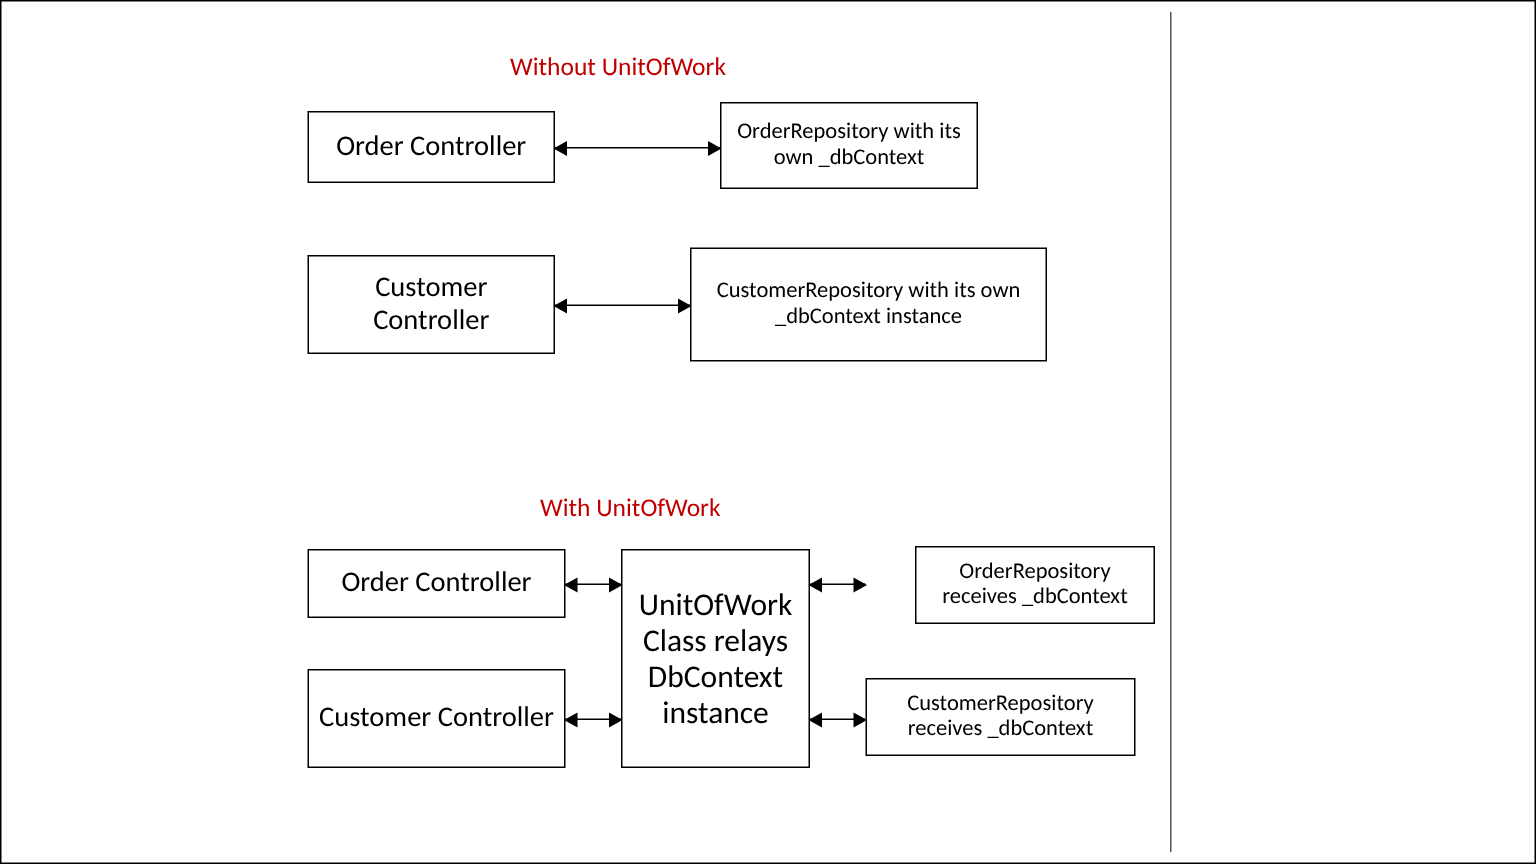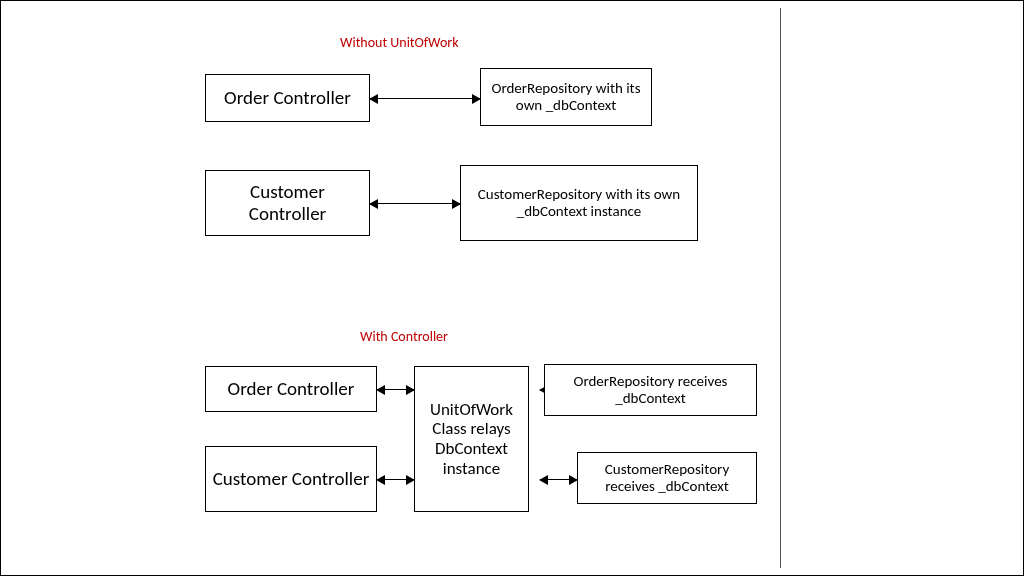--- a/index.html
+++ b/index.html
@@ -1,47 +1,47 @@
 <!DOCTYPE html>
 <html><head>
 <meta charset="utf-8">
 <style>
   html,body{margin:0;padding:0;width:1024px;height:576px;background:#fff;font-family:"Calibri","Segoe UI",Arial,sans-serif;position:relative;overflow:hidden}
   .frame{position:absolute;inset:0;border:1px solid #000;box-sizing:border-box}
   .vline{position:absolute;top:8px;bottom:8px;left:780px;width:0;border-left:1px solid #555}
-  .section-title{position:absolute;color:#c00000;font-size:14px;font-weight:400}
+  .section-title{position:absolute;color:#c00000;font-size:17px;font-weight:400}
   .box{position:absolute;border:1.5px solid #000;background:#fff;display:flex;align-items:center;justify-content:center;text-align:center;box-sizing:border-box;padding:8px 6px;line-height:1.15}
   .big{font-size:19px}
   .med{font-size:15px}
   .arrow-h{position:absolute;height:0;border-top:1.5px solid #000}
   .arrow-h::before,.arrow-h::after{content:"";position:absolute;top:-5px;width:0;height:0;border-top:5px solid transparent;border-bottom:5px solid transparent}
   .arrow-h::before{left:-1px;border-right:9px solid #000}
   .arrow-h::after{right:-1px;border-left:9px solid #000}
 </style>
 </head>
 <body>
 <div class="frame"></div>
 <div class="vline"></div>
 
 <div class="section-title" style="left:340px;top:34px">Without UnitOfWork</div>
-<div class="section-title" style="left:360px;top:328px">With Controller</div>
+<div class="section-title" style="left:360px;top:328px">With UnitOfWork</div>
 
 <div class="box big" style="left:205px;top:74px;width:165px;height:48px">Order Controller</div>
 <div class="arrow-h" style="left:370px;top:98px;width:110px"></div>
 <div class="box med" style="left:480px;top:68px;width:172px;height:58px">OrderRepository with its own _dbContext</div>
 
 <div class="box big" style="left:205px;top:170px;width:165px;height:66px">Customer Controller</div>
 <div class="arrow-h" style="left:370px;top:203px;width:90px"></div>
 <div class="box med" style="left:460px;top:165px;width:238px;height:76px">CustomerRepository with its own _dbContext instance</div>
 
 <div class="box big" style="left:205px;top:366px;width:172px;height:46px">Order Controller</div>
 <div class="box big" style="left:205px;top:446px;width:172px;height:66px">Customer Controller</div>
 
 <div class="arrow-h" style="left:377px;top:389px;width:37px"></div>
 <div class="arrow-h" style="left:377px;top:479px;width:37px"></div>
 
-<div class="box" style="left:414px;top:366px;width:115px;height:146px;font-size:17px">UnitOfWork Class relays DbContext instance</div>
+<div class="box" style="left:414px;top:366px;width:126px;height:146px;font-size:21px">UnitOfWork Class relays DbContext instance</div>
 
 <div class="arrow-h" style="left:540px;top:389px;width:37px"></div>
 <div class="arrow-h" style="left:540px;top:479px;width:37px"></div>
 
-<div class="box med" style="left:544px;top:364px;width:213px;height:52px">OrderRepository receives _dbContext</div>
+<div class="box med" style="left:610px;top:364px;width:160px;height:52px">OrderRepository receives _dbContext</div>
 <div class="box med" style="left:577px;top:452px;width:180px;height:52px">CustomerRepository receives _dbContext</div>
 
 </body></html>

